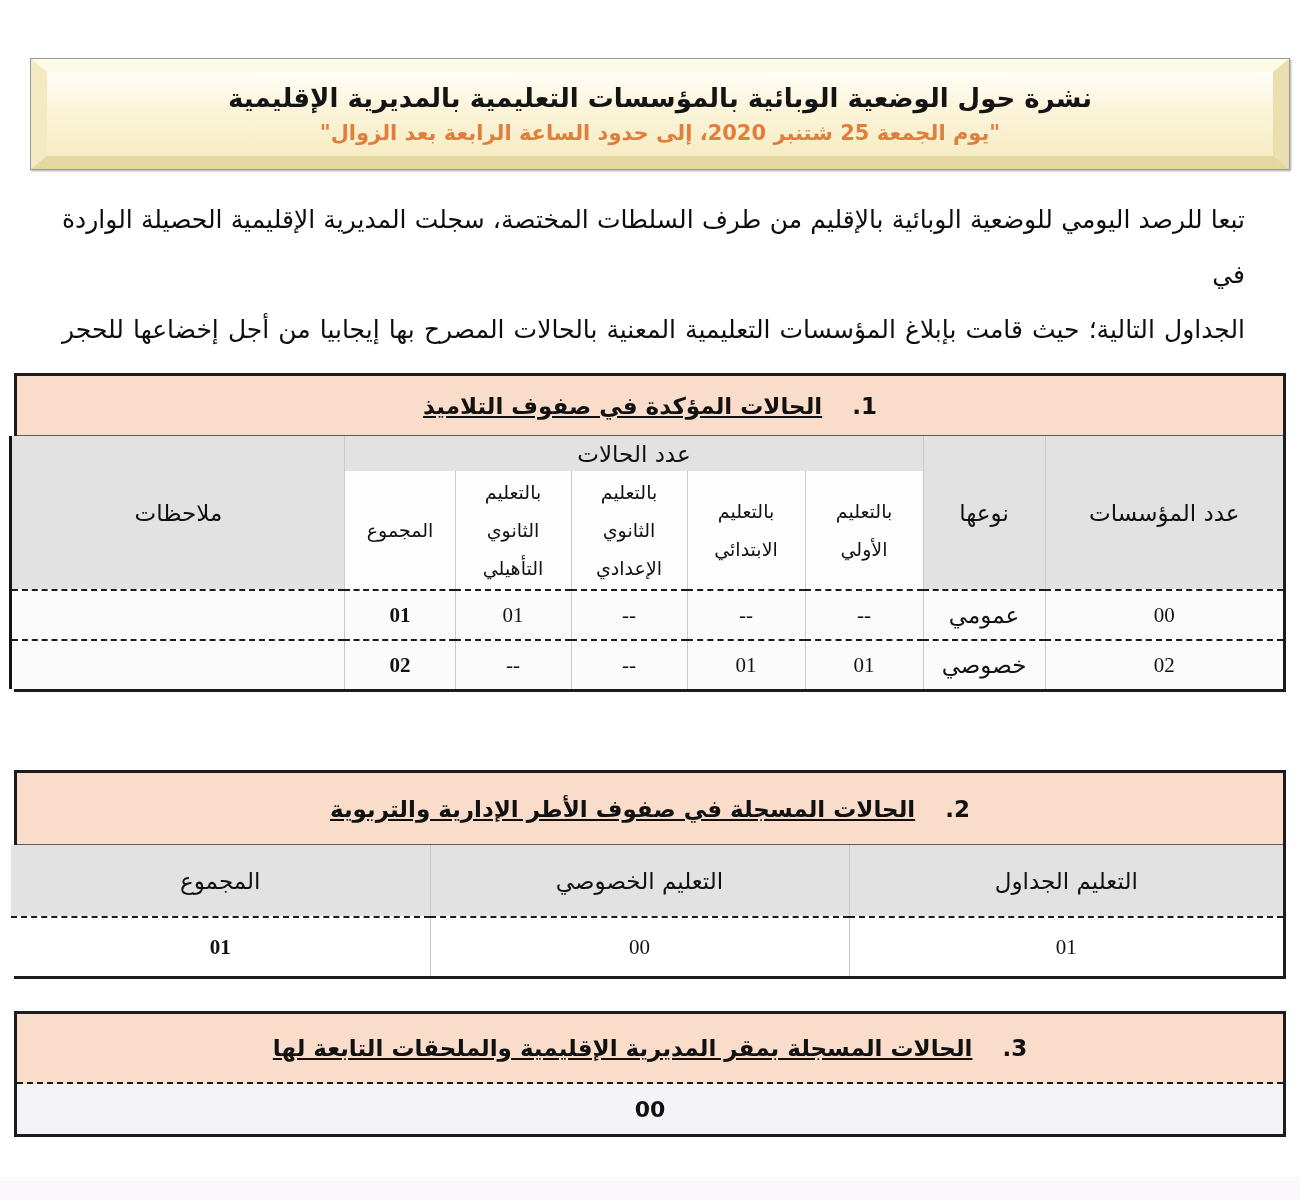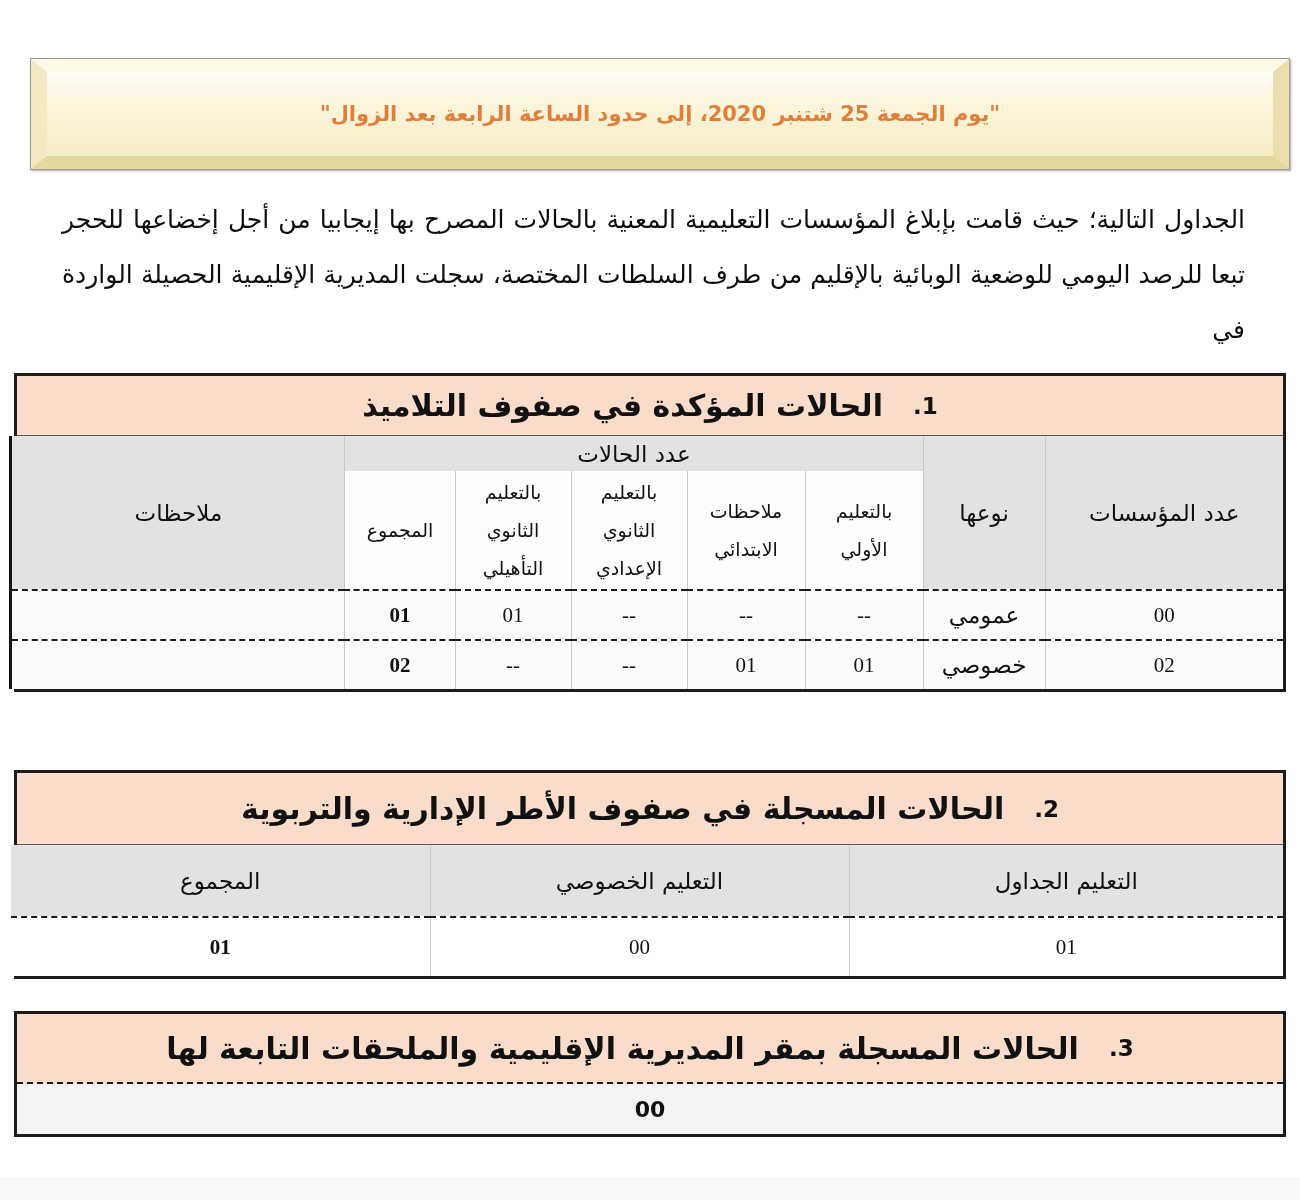--- a/index.html
+++ b/index.html
@@ -65,22 +65,23 @@
     display: flex;
     align-items: center;
     justify-content: center;
   }
   .sec-num {
     font-size: 23px;
     font-weight: bold;
     margin-inline-end: 30px;
   }
   .sec-title {
-    font-size: 30px;
-    font-weight: bold;
+    font-size: 23px;
+    font-weight: bold;
+    text-decoration: underline;
   }
   table {
     width: 100%;
     border-collapse: collapse;
     table-layout: fixed;
   }
   th, td {
     border-left: 1px solid #c9c9c9;
     border-right: 1px solid #c9c9c9;
     text-align: center;
@@ -130,27 +131,28 @@
     left: 0; right: 0; bottom: 0;
     height: 23px;
     background: #faf8fa;
   }
 </style>
 </head>
 <body>
 
 <div class="banner-outer">
   <div class="banner-bevel">
+    <div class="banner-title">نشرة حول الوضعية الوبائية بالمؤسسات التعليمية بالمديرية الإقليمية</div>
     <div class="banner-subtitle">"يوم الجمعة 25 شتنبر 2020، إلى حدود الساعة الرابعة بعد الزوال"</div>
   </div>
 </div>
 
 <div class="intro">
+  <div class="jline">تبعا للرصد اليومي للوضعية الوبائية بالإقليم من طرف السلطات المختصة، سجلت المديرية الإقليمية الحصيلة الواردة في</div>
   <div class="jline">الجداول التالية؛ حيث قامت بإبلاغ المؤسسات التعليمية المعنية بالحالات المصرح بها إيجابيا من أجل إخضاعها للحجر</div>
-  <div class="jline">تبعا للرصد اليومي للوضعية الوبائية بالإقليم من طرف السلطات المختصة، سجلت المديرية الإقليمية الحصيلة الواردة في</div>
 </div>
 
 <div class="spacer-t1"></div>
 
 <div class="tbl-box t1">
   <div class="sec-head">
     <span class="sec-num">1.</span>
     <span class="sec-title">الحالات المؤكدة في صفوف التلاميذ</span>
   </div>
   <table>
@@ -166,21 +168,21 @@
     </colgroup>
     <thead>
       <tr class="hrow-a">
         <th class="gray" rowspan="2">عدد المؤسسات</th>
         <th class="gray" rowspan="2">نوعها</th>
         <th class="gray" colspan="5">عدد الحالات</th>
         <th class="gray notes-col" rowspan="2">ملاحظات</th>
       </tr>
       <tr class="hrow-b">
         <th>بالتعليم الأولي</th>
-        <th>ملاحظات الابتدائي</th>
+        <th>بالتعليم الابتدائي</th>
         <th>بالتعليم الثانوي الإعدادي</th>
         <th>بالتعليم الثانوي التأهيلي</th>
         <th>المجموع</th>
       </tr>
     </thead>
     <tbody>
       <tr>
         <td class="dashed-top">00</td>
         <td class="dashed-top type-cell">عمومي</td>
         <td class="dashed-top">--</td>

